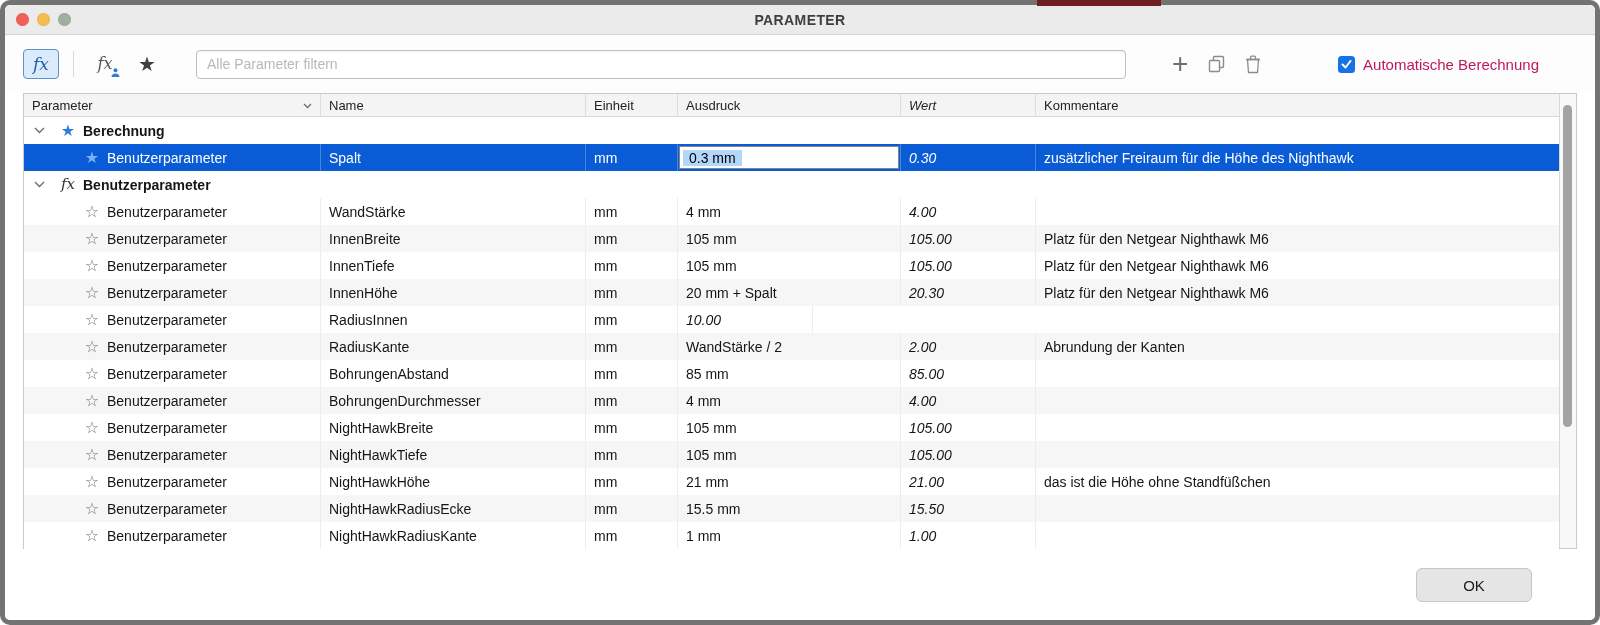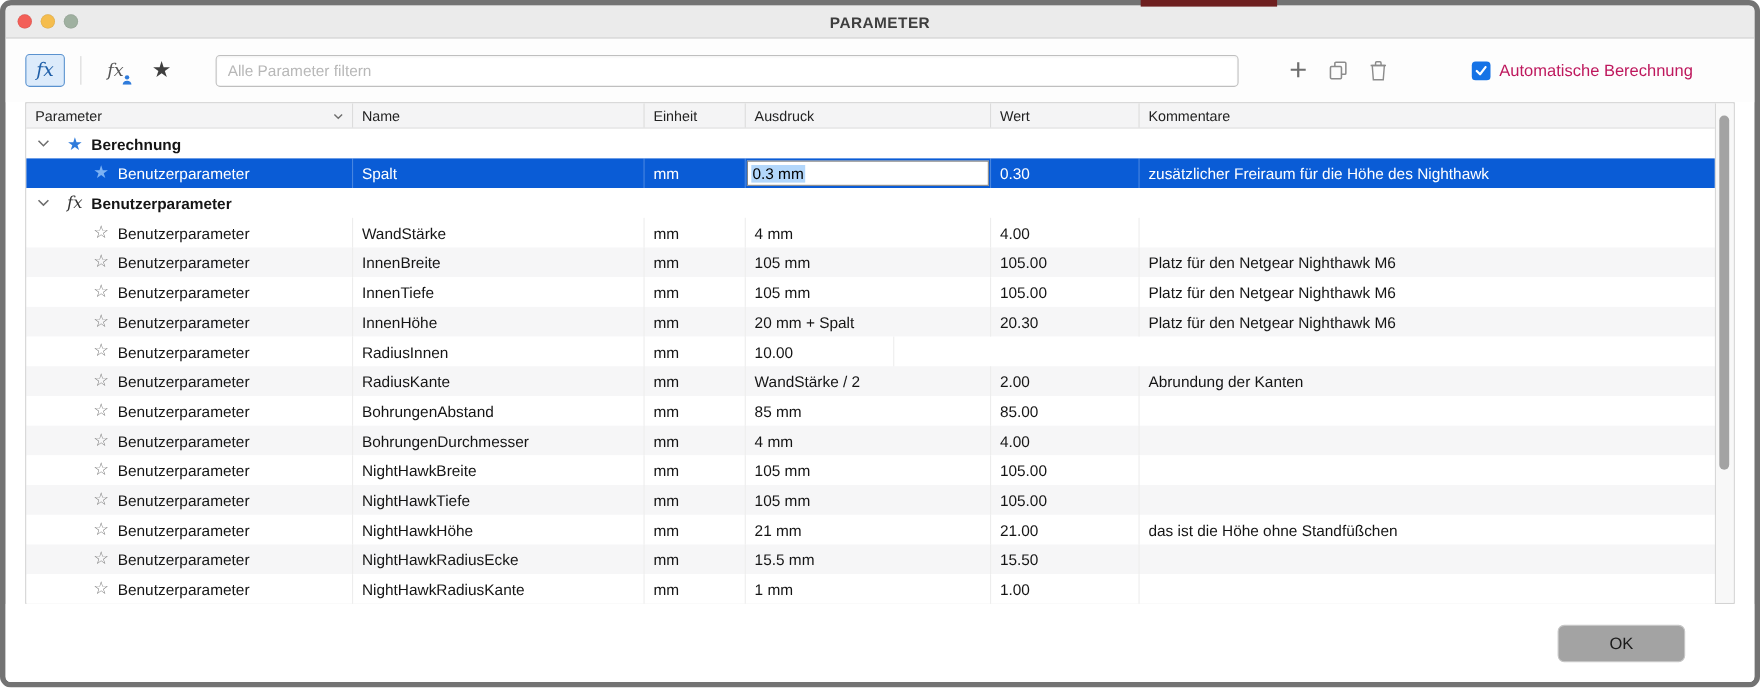--- a/index.html
+++ b/index.html
@@ -44,21 +44,21 @@
   .table-wrap { position:relative; margin:0 18px; border:1px solid #c9c9c9; height:456px; background:#fff; }
   .thead { display:flex; height:23px; background:#f4f4f5; border-bottom:1px solid #d9d9d9; margin-right:17px; align-items:stretch; font-size:13px; color:#222; }
   .hcell { padding-left:8px; border-right:1px solid #dcdcdc; display:flex; align-items:center; position:relative; }
   .hcell:last-child { border-right:none; }
   .sortchev { position:absolute; right:8px; top:9px; }
 
   .c-parameter { width:297px; }
   .c-name      { width:265px; }
   .c-einheit   { width:92px; }
   .c-ausdruck  { width:223px; }
-  .c-wert      { width:135px; }
+  .c-wert      { width:135px;font-style:italic; }
   .c-komment   { flex:1; min-width:0; }
 
   .tbody { margin-right:17px; }
   .trow { display:flex; height:27px; align-items:center; font-size:14px; color:#151515; background:#fff; }
   .trow.alt { background:#f6f6f7; }
   .chev { margin-left:10px; display:flex; align-items:center; }
   .gstar { margin-left:13px; color:var(--favorite-star); font-size:16px; width:20px; text-align:center; }
   .fxg.gdark { margin-left:13px; color:#333; font-size:15px; width:20px; text-align:center; }
   .glabel { margin-left:5px; font-weight:bold; font-size:14px; }
 
@@ -68,28 +68,28 @@
   .star { margin-left:58px; width:20px; text-align:center; color:#7a7a7a; font-size:16px; line-height:1; }
   .star.filled { color:var(--favorite-star); }
   .ptype { margin-left:5px; }
 
   .trow.selected { background:var(--selection); color:var(--selection-text); }
   .trow.selected .cell { border-right-color:rgba(255,255,255,.25); }
   .trow.selected .star.filled { color:#7cb2f4; }
 
   .cell.c-ausdruck.editing { padding:1px; }
   .edit-box { flex:1; height:23px; background:#fff; border:1px solid #858585; display:flex; align-items:center; padding:0 3px; color:#000; font-size:14px; }
-  .txtsel { background:var(--text-selection); padding:0 1px; }
+  .txtsel { background:var(--text-selection); padding:0 6px; }
 
   .scrollbar { position:absolute; top:0; right:0; bottom:0; width:17px; background:#f8f8f8; border-left:1px solid #d8d8d8; }
   .thumb { position:absolute; top:11px; left:3px; width:9px; height:322px; background:#a3a3a3; border-radius:5px; }
 
   
   .footer { position:relative; height:80px; background:#fff; }
-  .ok { position:absolute; right:63px; top:19px; width:116px; height:34px; background:#a3a3a3; border:1px solid #c6c6c6; border-radius:6px; font-size:15px; color:#1a1a1a; font-family:inherit; }
+  .ok { position:absolute; right:63px; top:19px; width:116px; height:34px; background:#e5e5e5; border:1px solid #c6c6c6; border-radius:6px; font-size:15px; color:#1a1a1a; font-family:inherit; }
 
   .bg-strip { position:absolute; top:0; left:1037px; width:124px; height:6px; background:var(--app-behind); z-index:99; }
 </style>
 </head>
 <body>
 
 <div class="window">
 
   <div class="titlebar">
     <div class="lights">

